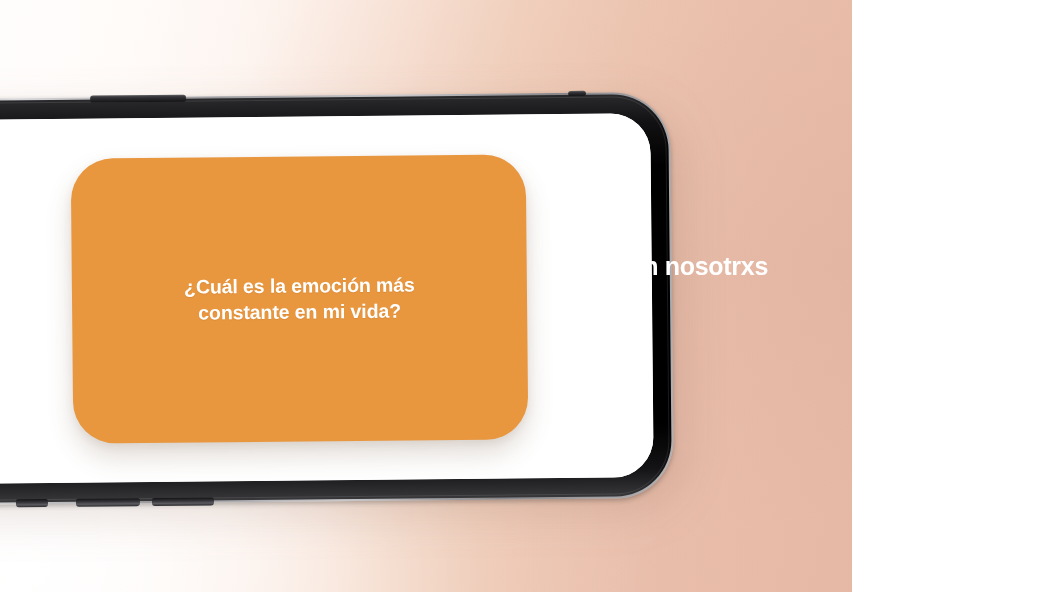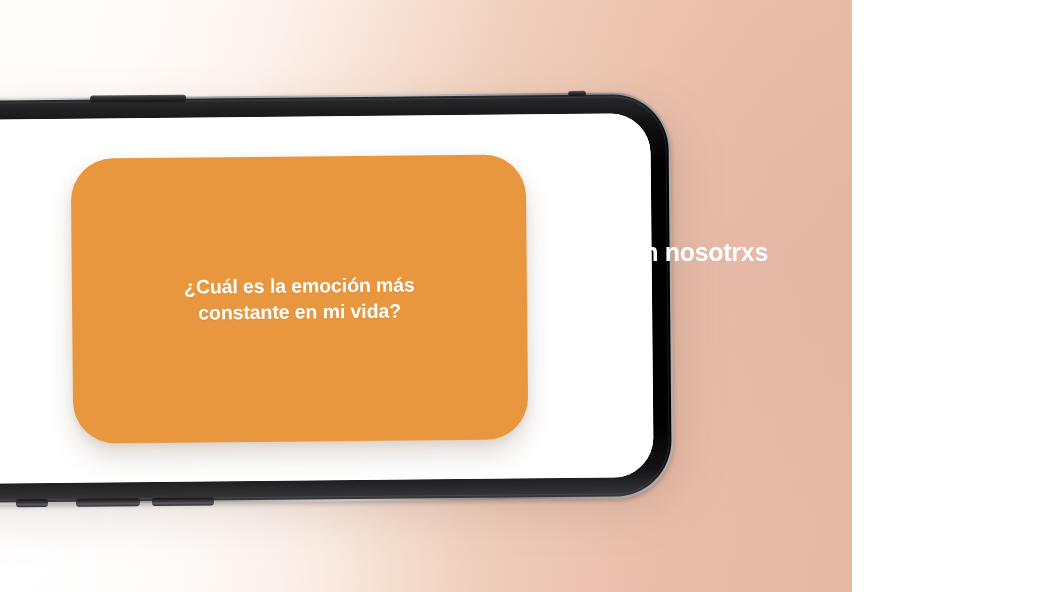--- a/index.html
+++ b/index.html
@@ -169,21 +169,21 @@
     text-align:center;
     letter-spacing:-0.1px;
     white-space:pre-line;
     text-shadow:0 1px 1px rgba(150,95,35,0.18);
   }
 
   
   .headline {
     position:absolute;
     right:84px;
-    top:240px;
+    top:254px;
     text-align:right;
     color:#ffffff;
     user-select:none;
   }
   .headline .line1 {
     font-size:25px;
     font-weight:bold;
     line-height:1.02;
     letter-spacing:-0.3px;
     white-space:nowrap;

